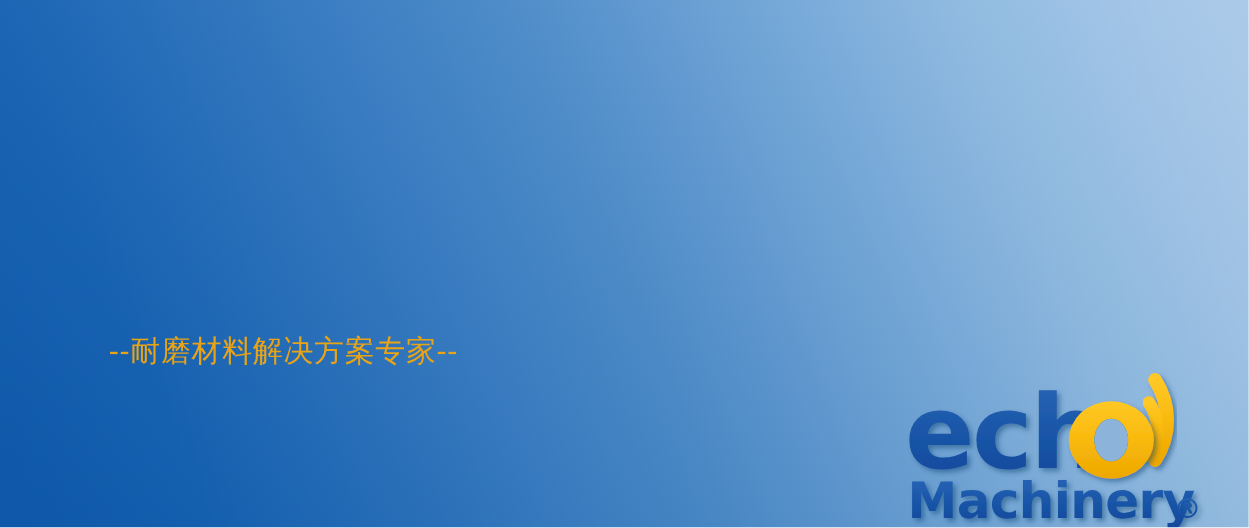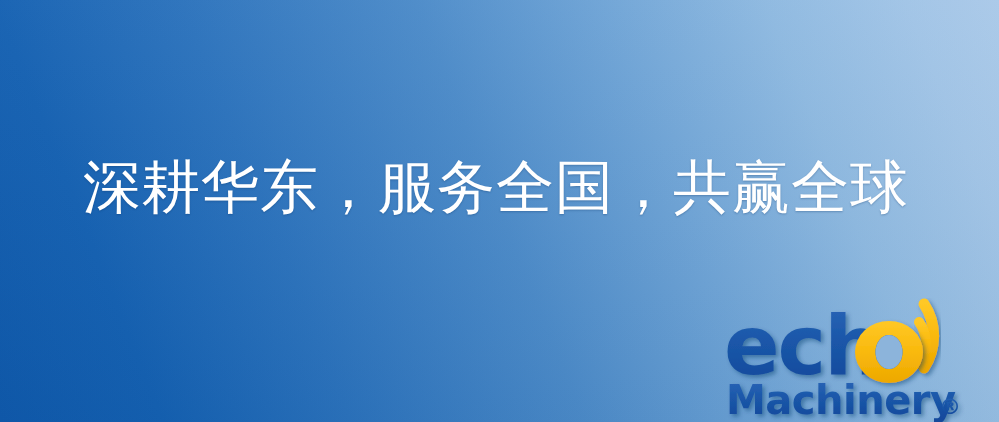--- a/index.html
+++ b/index.html
@@ -73,22 +73,22 @@
     display: block;
     width: 255px;
     height: 124px;
   }
 </style>
 </head>
 <body>
 
 <div id="banner">
 
-  <div class="headline">深耕华东，服务全国，共赢全球</div>
 
+  <div class="subtitle">--耐磨材料解决方案专家--</div>
 
   <div class="logo">
     <svg viewBox="0 0 255 124" xmlns="http://www.w3.org/2000/svg" aria-hidden="true">
       <defs>
         <filter id="dropsh" x="-30%" y="-30%" width="180%" height="180%">
           <feDropShadow dx="2.5" dy="2.5" stdDeviation="2.2" flood-color="#0b3a6b" flood-opacity="0.45"></feDropShadow>
         </filter>
         <linearGradient id="blueGrad" x1="0" y1="0" x2="0" y2="1">
           <stop offset="0%" stop-color="#2b66b8"></stop>
           <stop offset="48%" stop-color="#1a56a8"></stop>

